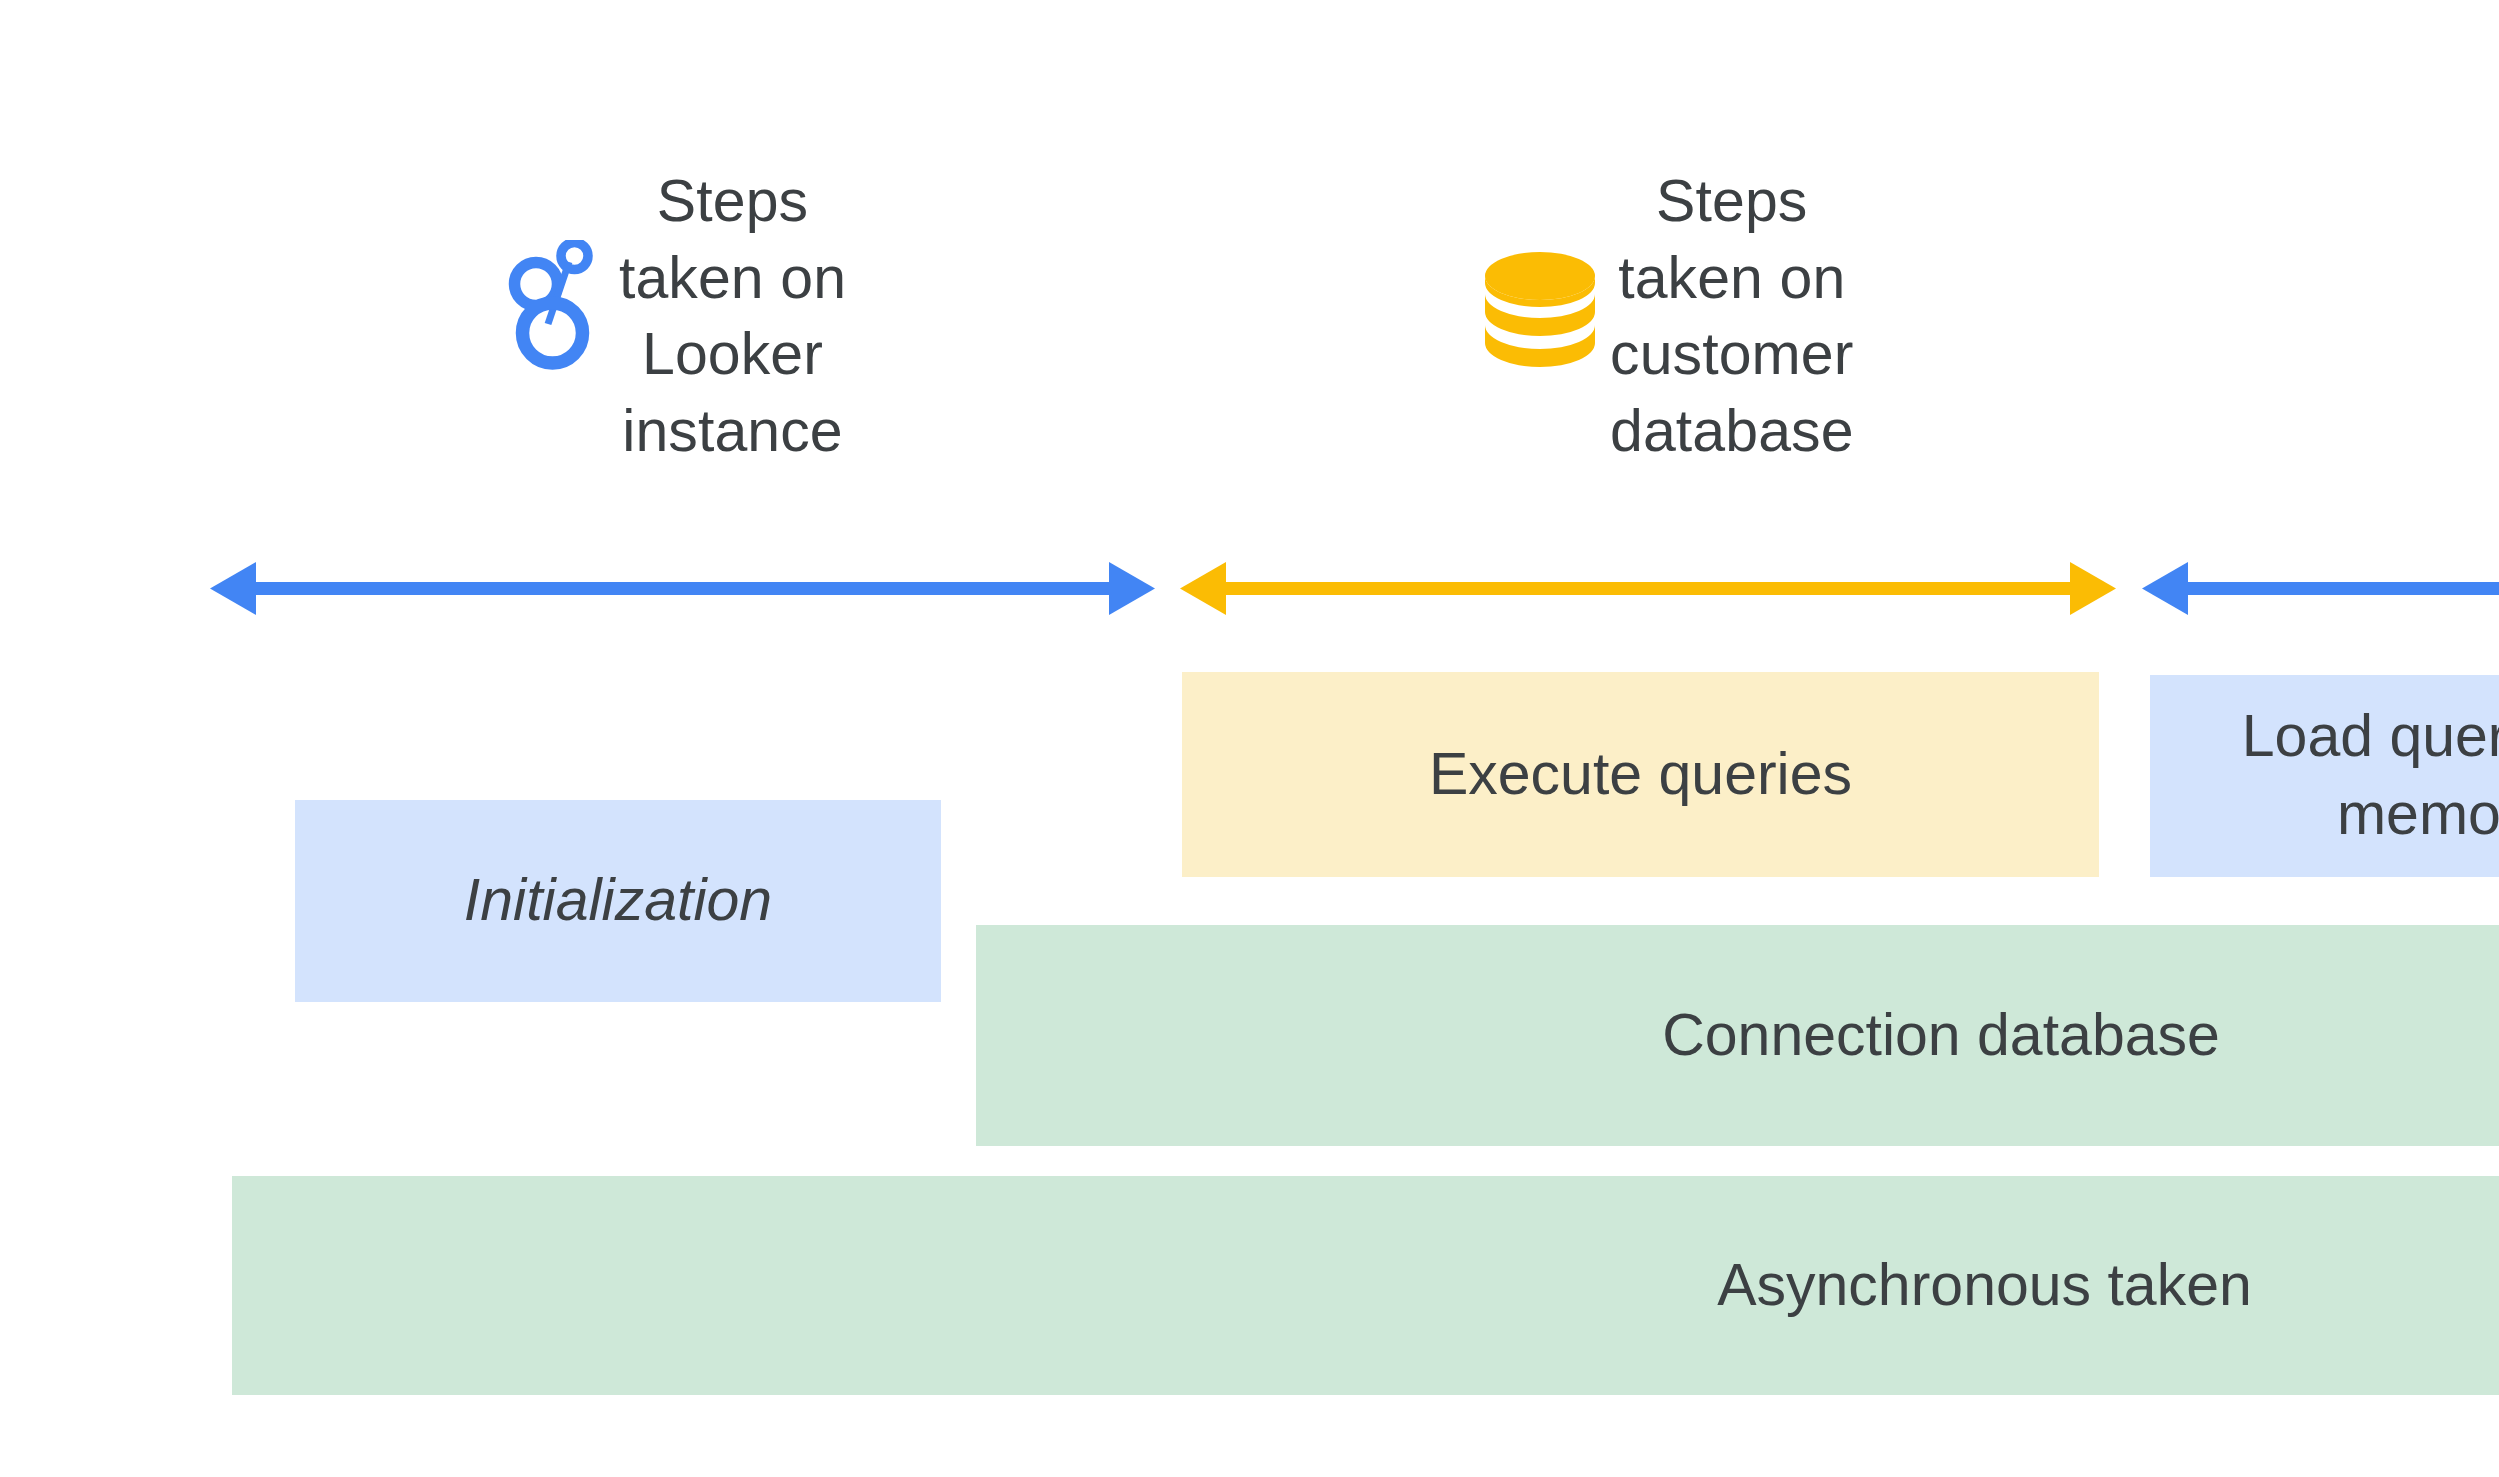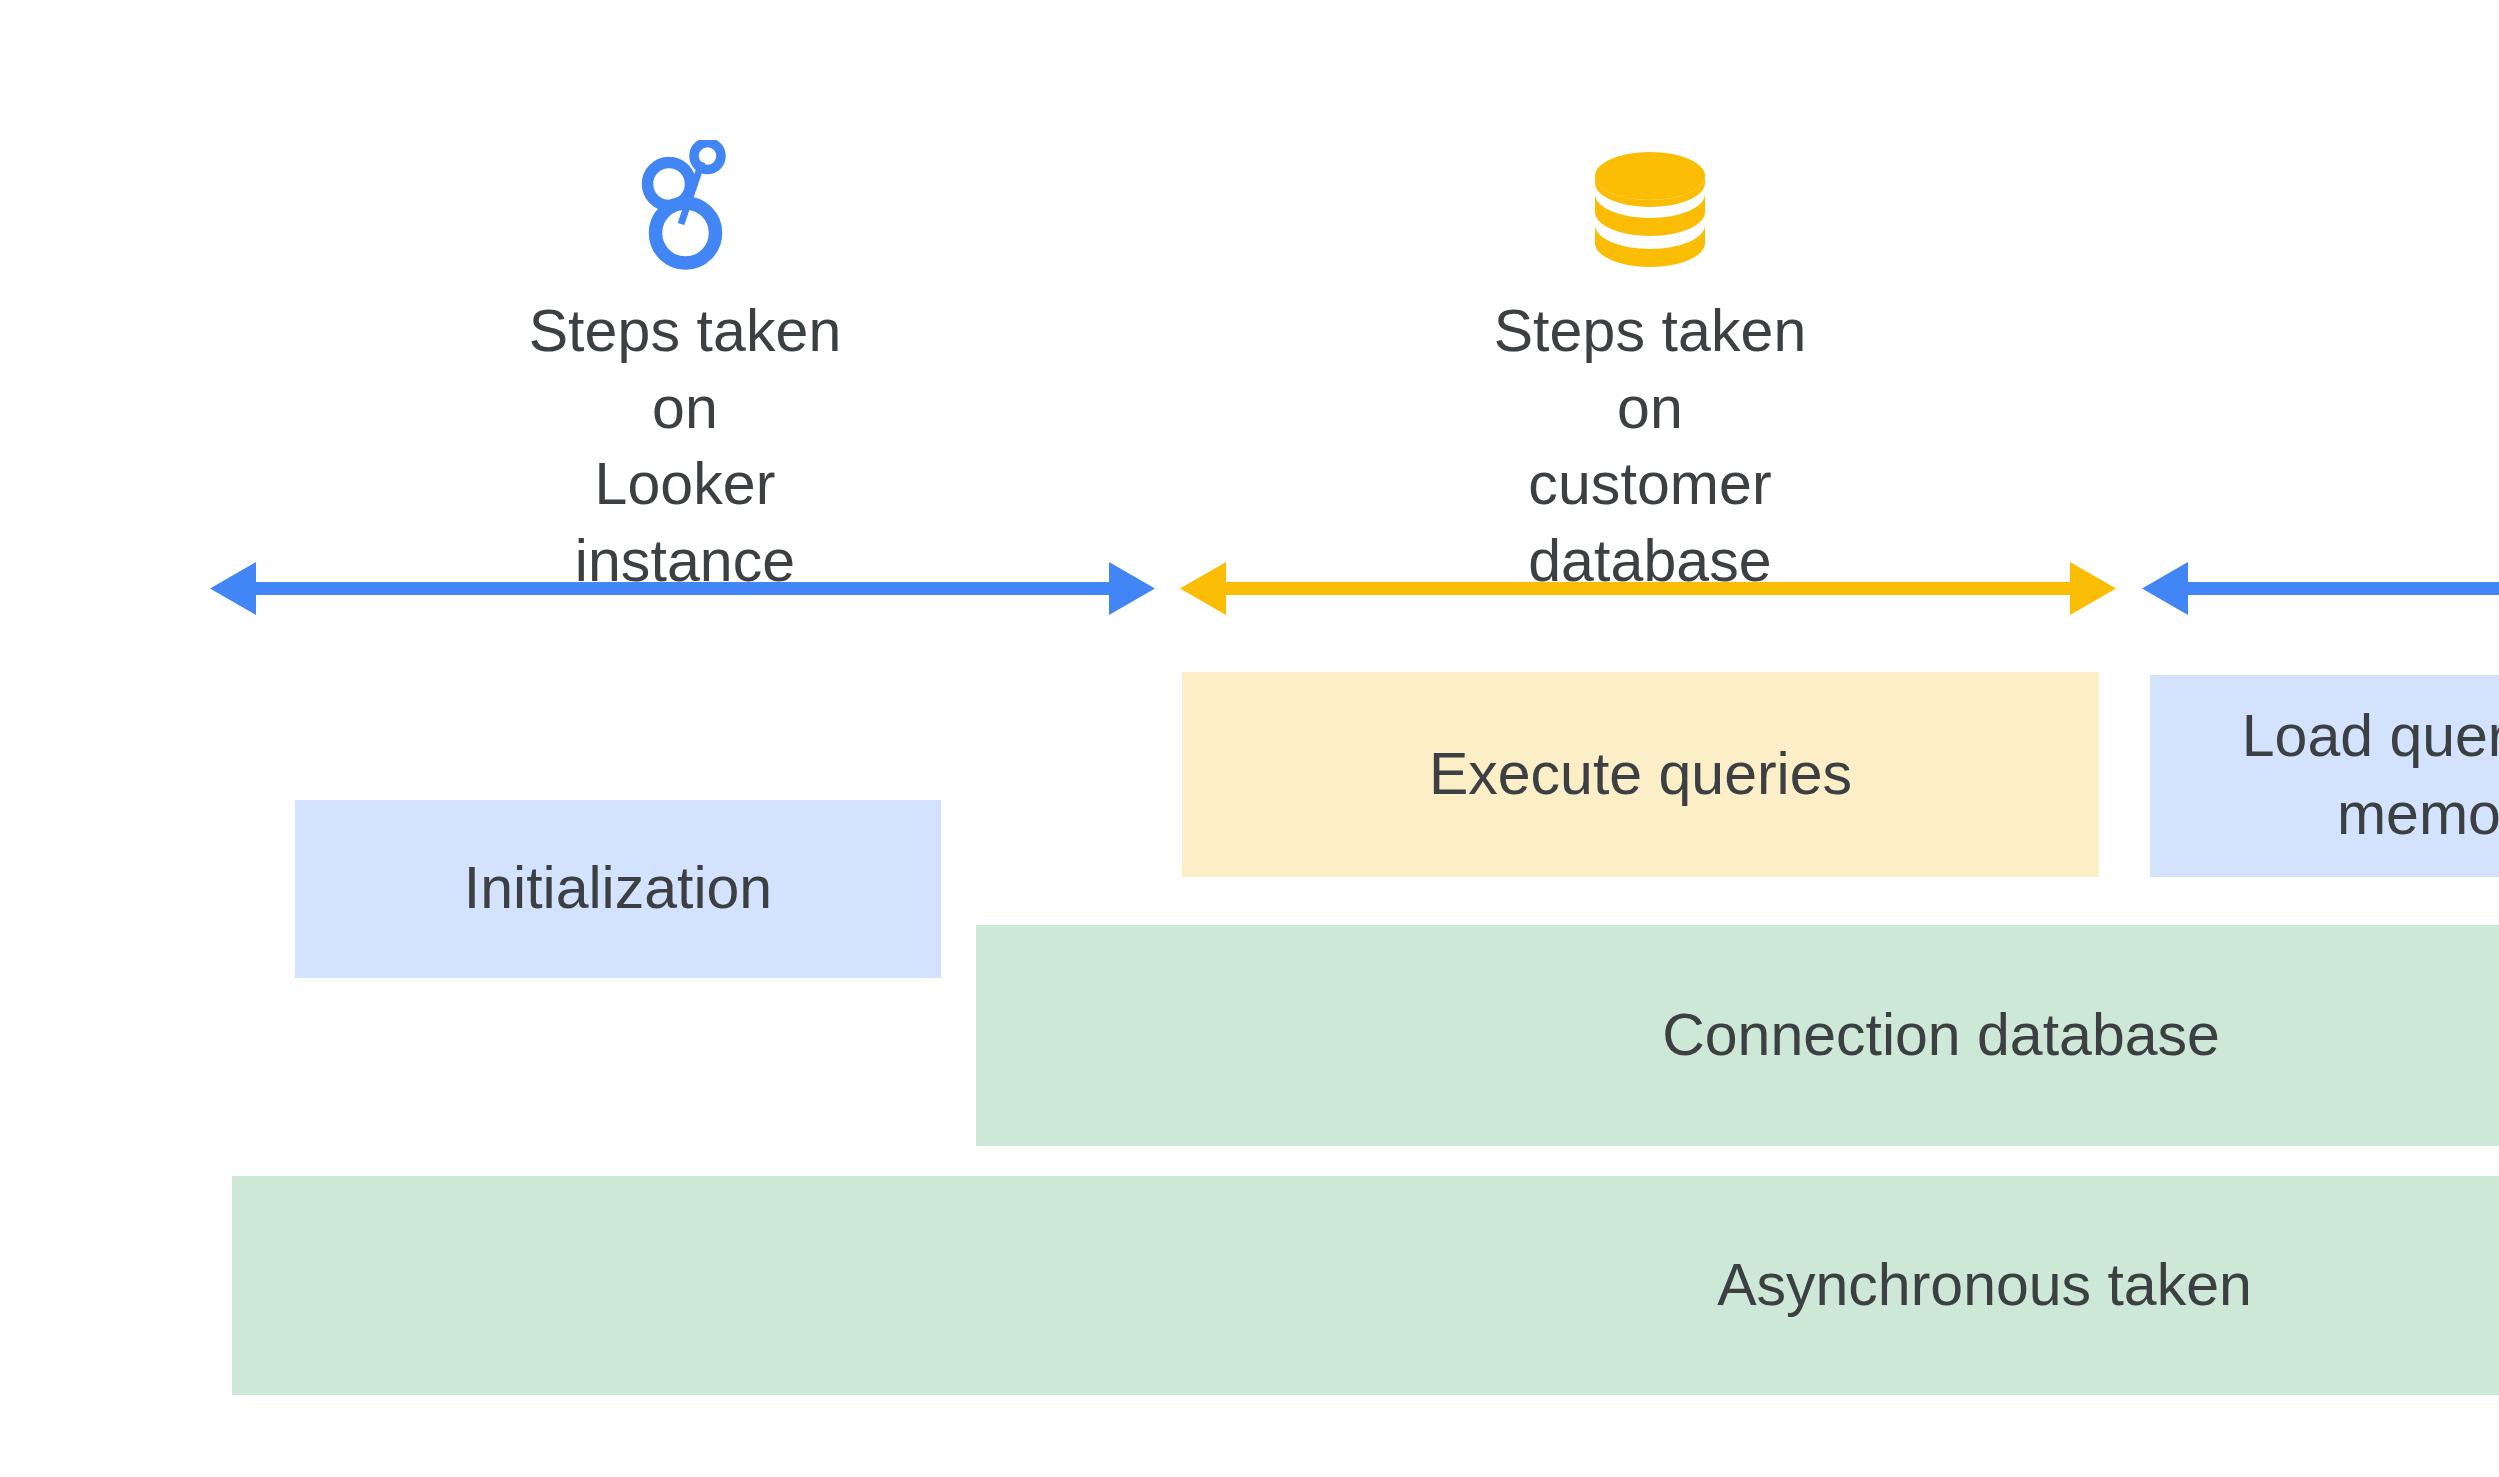--- a/index.html
+++ b/index.html
@@ -15,21 +15,20 @@
     width: 3999px;
     height: 1478px;
     background: #ffffff;
     overflow: hidden;
   }
 
   
   .legend-group {
     position: absolute;
     display: flex;
-    flex-direction: column;
     align-items: center;
   }
   .legend-icon {
     display: block;
     line-height: 0;
   }
   .legend-caption {
     margin-top: 23px;
     text-align: center;
     font-size: 59px;
@@ -136,21 +135,21 @@
 
   <div class="box box-yellow" style="left:1182px; top:672px; width:917px; height:205px;">
     <span>Execute queries</span>
   </div>
 
   <div class="box box-blue" style="left:2150px; top:675px; width:587px; height:202px;">
     <span>Load queries in
 memory</span>
   </div>
 
-  <div class="box box-blue" style="left:295px; top:800px; width:646px; height:178px;">
+  <div class="box box-blue" style="left:295px; top:800px; width:646px; height:202px;font-style:italic;">
     <span>Initialization</span>
   </div>
 
   <div class="box box-green" style="left:976px; top:925px; width:1930px; height:221px;">
     <span>Connection database</span>
   </div>
 
   <div class="box box-green" style="left:232px; top:1176px; width:3505px; height:219px;">
     <span>Asynchronous taken</span>
   </div>

